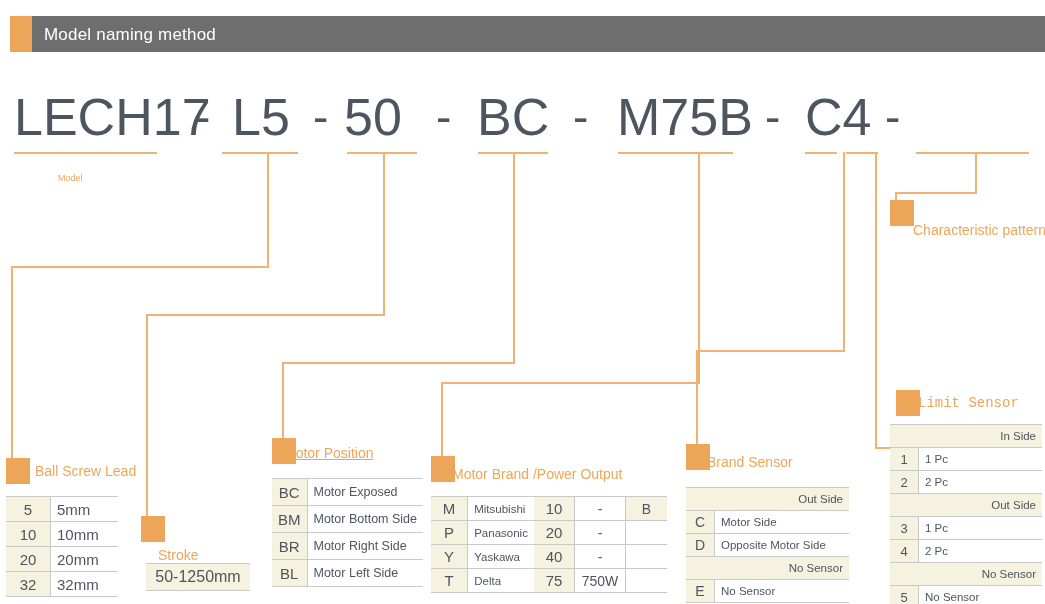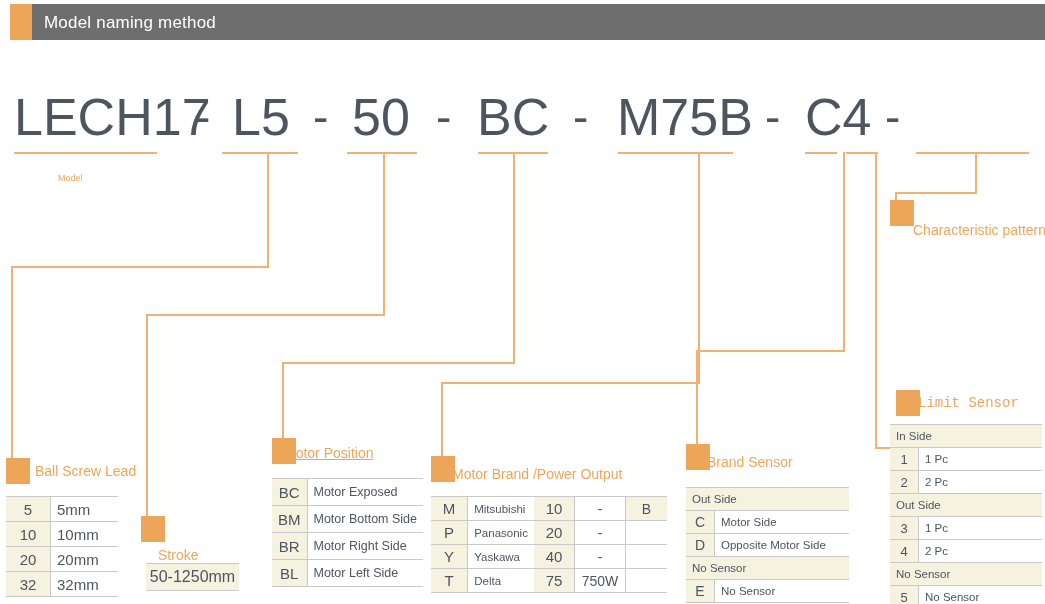--- a/index.html
+++ b/index.html
@@ -17,21 +17,21 @@
     width: 1045px;
     height: 604px;
     overflow: hidden;
     background: #ffffff;
   }
 
   
   .header-bar {
     position: absolute;
     left: 0;
-    top: 4px;
+    top: 16px;
     width: 1045px;
     height: 36px;
   }
   .header-accent {
     position: absolute;
     left: 10px;
     top: 0;
     width: 22px;
     height: 36px;
     background: #eda659;
@@ -133,21 +133,21 @@
     white-space: nowrap;
     background: #ffffff;
   }
   .tbl td.k {
     background: #f6f2e0;
     text-align: center;
     border-right: 1px solid #c9c9c9;
   }
   .tbl td.sec {
     background: #f6f2e0;
-    text-align: left;
+    text-align: right;
     margin-left: 21px;
   }
   .tbl td.v {
     text-align: left;
   }
   .tbl td.num {
     background: #f6f2e0;
     text-align: center;
     border-right: 1px solid #c9c9c9;
   }
@@ -216,21 +216,21 @@
     <div class="header-gray"></div>
     <div class="header-accent"></div>
     <div class="header-title">Model naming method</div>
   </div>
 
   <div class="code-row">
     <div class="code-seg" style="left:14px;">LECH17</div>
     <div class="code-dash" style="left:195px;">-</div>
     <div class="code-seg" style="left:232px;">L5</div>
     <div class="code-dash" style="left:313px;">-</div>
-    <div class="code-seg" style="left:352px;">50</div>
+    <div class="code-seg" style="left:344px;">50</div>
     <div class="code-dash" style="left:436px;">-</div>
     <div class="code-seg" style="left:477px;">BC</div>
     <div class="code-dash" style="left:573px;">-</div>
     <div class="code-seg" style="left:617px;">M75B</div>
     <div class="code-dash" style="left:765px;">-</div>
     <div class="code-seg" style="left:805px;">C4</div>
     <div class="code-dash" style="left:885px;">-</div>
   </div>
 
   <div class="ul" style="left:14px;  top:152px; width:143px;"></div>
@@ -300,21 +300,21 @@
         <td class="k">20</td>
         <td class="v">20mm</td>
       </tr>
       <tr>
         <td class="k">32</td>
         <td class="v">32mm</td>
       </tr>
     </tbody>
   </table>
 
-  <div class="valbox" style="left:146px; top:563px; width:93px;">50-1250mm</div>
+  <div class="valbox" style="left:146px; top:563px; width:104px;">50-1250mm</div>
 
   <table class="tbl t-mpos">
     <tbody>
       <tr>
         <td class="k">BC</td>
         <td class="v">Motor Exposed</td>
       </tr>
       <tr>
         <td class="k">BM</td>
         <td class="v">Motor Bottom Side</td>

